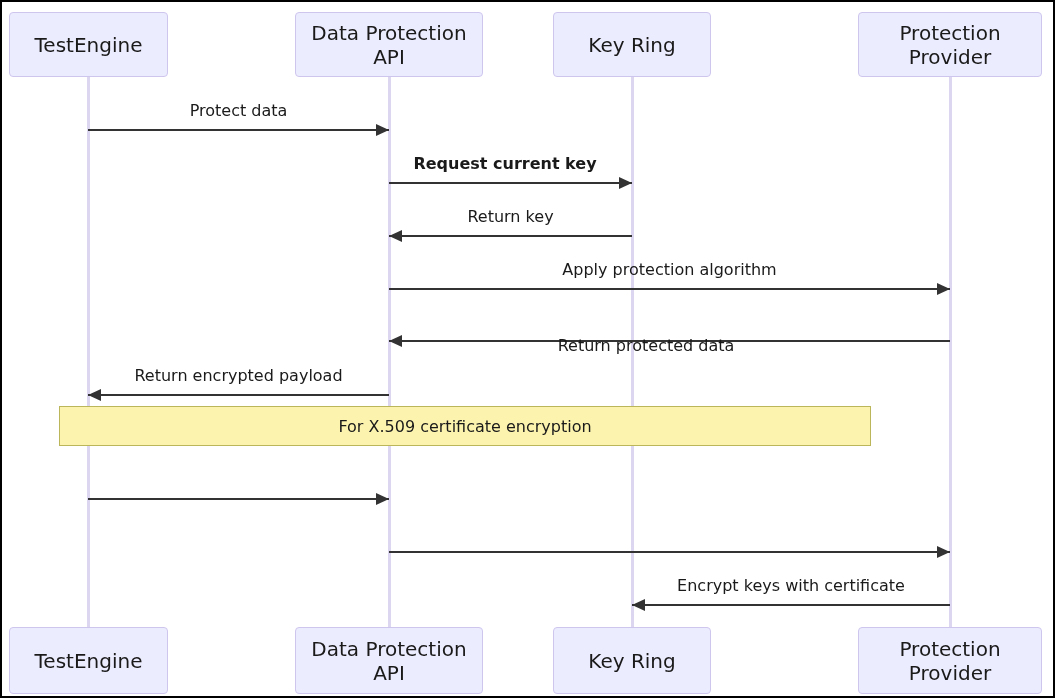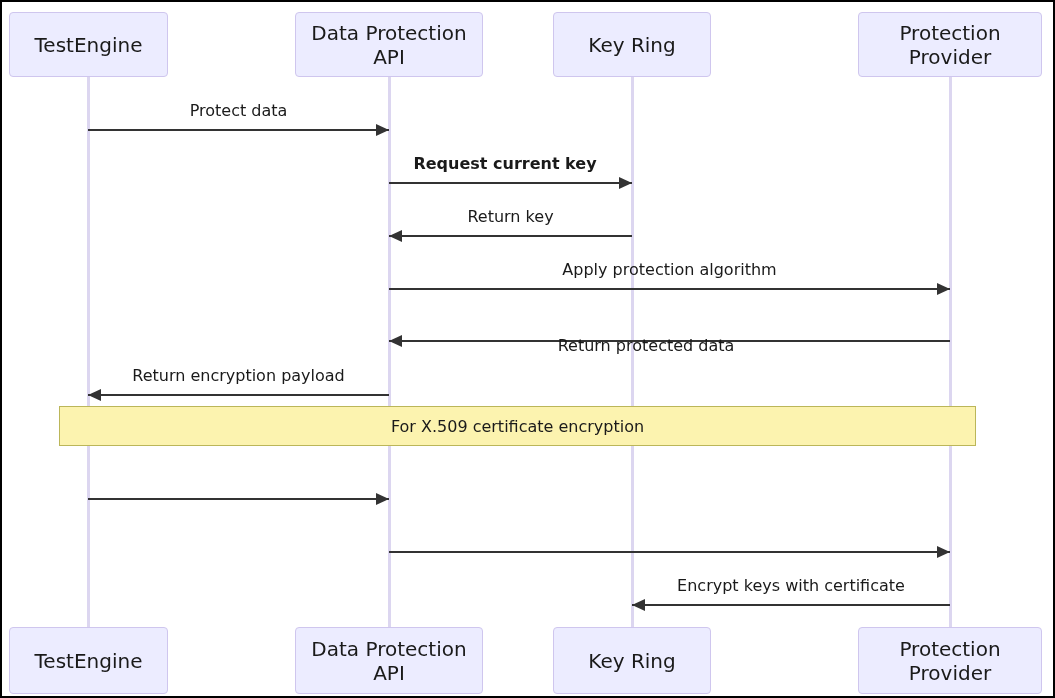--- a/index.html
+++ b/index.html
@@ -79,41 +79,41 @@
     <div class="actor-box" style="left: 7px; top: 625px; width: 159px; height: 67px;">TestEngine</div>
     <div class="lifeline" style="left: 386px; top: 75px; height: 550px;"></div>
     <div class="actor-box" style="left: 293px; top: 10px; width: 188px; height: 65px;">Data Protection API</div>
     <div class="actor-box" style="left: 293px; top: 625px; width: 188px; height: 67px;">Data Protection API</div>
     <div class="lifeline" style="left: 629px; top: 75px; height: 550px;"></div>
     <div class="actor-box" style="left: 551px; top: 10px; width: 158px; height: 65px;">Key Ring</div>
     <div class="actor-box" style="left: 551px; top: 625px; width: 158px; height: 67px;">Key Ring</div>
     <div class="lifeline" style="left: 947px; top: 75px; height: 550px;"></div>
     <div class="actor-box" style="left: 856px; top: 10px; width: 184px; height: 65px;">Protection Provider</div>
     <div class="actor-box" style="left: 856px; top: 625px; width: 184px; height: 67px;">Protection Provider</div>
-    <div class="note-box" style="left: 57px; top: 404px; width: 917px; height: 40px;">
+    <div class="note-box" style="left: 57px; top: 404px; width: 812px; height: 40px;">
       <span>For X.509 certificate encryption</span>
     </div>
     <div class="msg-line" style="left: 86px; top: 127px; width: 301px;"></div>
     <div class="msg-arrowhead" style="top: 122px; border-top: 6px solid transparent; border-bottom: 6px solid transparent; left: 374px; border-left: 13px solid rgb(51, 51, 51);"></div>
     <div class="msg-label" style="left: 236.5px; top: 99px;">Protect data</div>
     <div class="msg-line" style="left: 387px; top: 180px; width: 243px;"></div>
     <div class="msg-arrowhead" style="top: 175px; border-top: 6px solid transparent; border-bottom: 6px solid transparent; left: 617px; border-left: 13px solid rgb(51, 51, 51);"></div>
     <div class="msg-label" style="left: 503px; top: 152px; font-weight: bold;">Request current key</div>
     <div class="msg-line" style="left: 387px; top: 233px; width: 243px;"></div>
     <div class="msg-arrowhead" style="top: 228px; border-top: 6px solid transparent; border-bottom: 6px solid transparent; left: 387px; border-right: 13px solid rgb(51, 51, 51);"></div>
     <div class="msg-label" style="left: 508.5px; top: 205px;">Return key</div>
     <div class="msg-line" style="left: 387px; top: 286px; width: 561px;"></div>
     <div class="msg-arrowhead" style="top: 281px; border-top: 6px solid transparent; border-bottom: 6px solid transparent; left: 935px; border-left: 13px solid rgb(51, 51, 51);"></div>
     <div class="msg-label" style="left: 667.5px; top: 258px;">Apply protection algorithm</div>
     <div class="msg-line" style="left: 387px; top: 338px; width: 561px;"></div>
     <div class="msg-arrowhead" style="top: 333px; border-top: 6px solid transparent; border-bottom: 6px solid transparent; left: 387px; border-right: 13px solid rgb(51, 51, 51);"></div>
     <div class="msg-label" style="left: 644px; top: 310px; margin-top: 24px;">Return protected data</div>
     <div class="msg-line" style="left: 86px; top: 392px; width: 301px;"></div>
     <div class="msg-arrowhead" style="top: 387px; border-top: 6px solid transparent; border-bottom: 6px solid transparent; left: 86px; border-right: 13px solid rgb(51, 51, 51);"></div>
-    <div class="msg-label" style="left: 236.5px; top: 364px;">Return encryption payload</div>
+    <div class="msg-label" style="left: 236.5px; top: 364px;">Return encrypted payload</div>
     <div class="msg-line" style="left: 86px; top: 496px; width: 301px;"></div>
     <div class="msg-arrowhead" style="top: 491px; border-top: 6px solid transparent; border-bottom: 6px solid transparent; left: 374px; border-left: 13px solid rgb(51, 51, 51);"></div>
     <div class="msg-line" style="left: 387px; top: 549px; width: 561px;"></div>
     <div class="msg-arrowhead" style="top: 544px; border-top: 6px solid transparent; border-bottom: 6px solid transparent; left: 935px; border-left: 13px solid rgb(51, 51, 51);"></div>
     <div class="msg-line" style="left: 630px; top: 602px; width: 318px;"></div>
     <div class="msg-arrowhead" style="top: 597px; border-top: 6px solid transparent; border-bottom: 6px solid transparent; left: 630px; border-right: 13px solid rgb(51, 51, 51);"></div>
     <div class="msg-label" style="left: 789px; top: 574px;">Encrypt keys with certificate</div>
   </div>
 
 </body></html>

